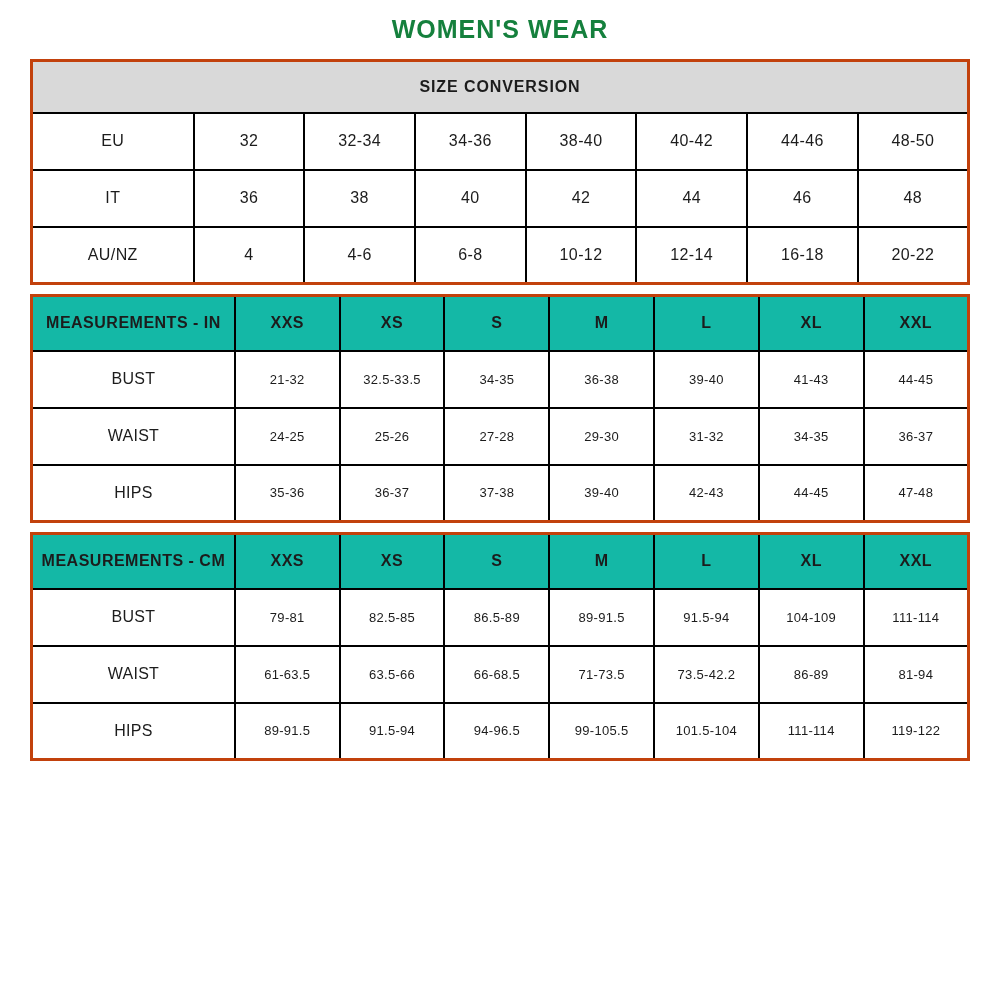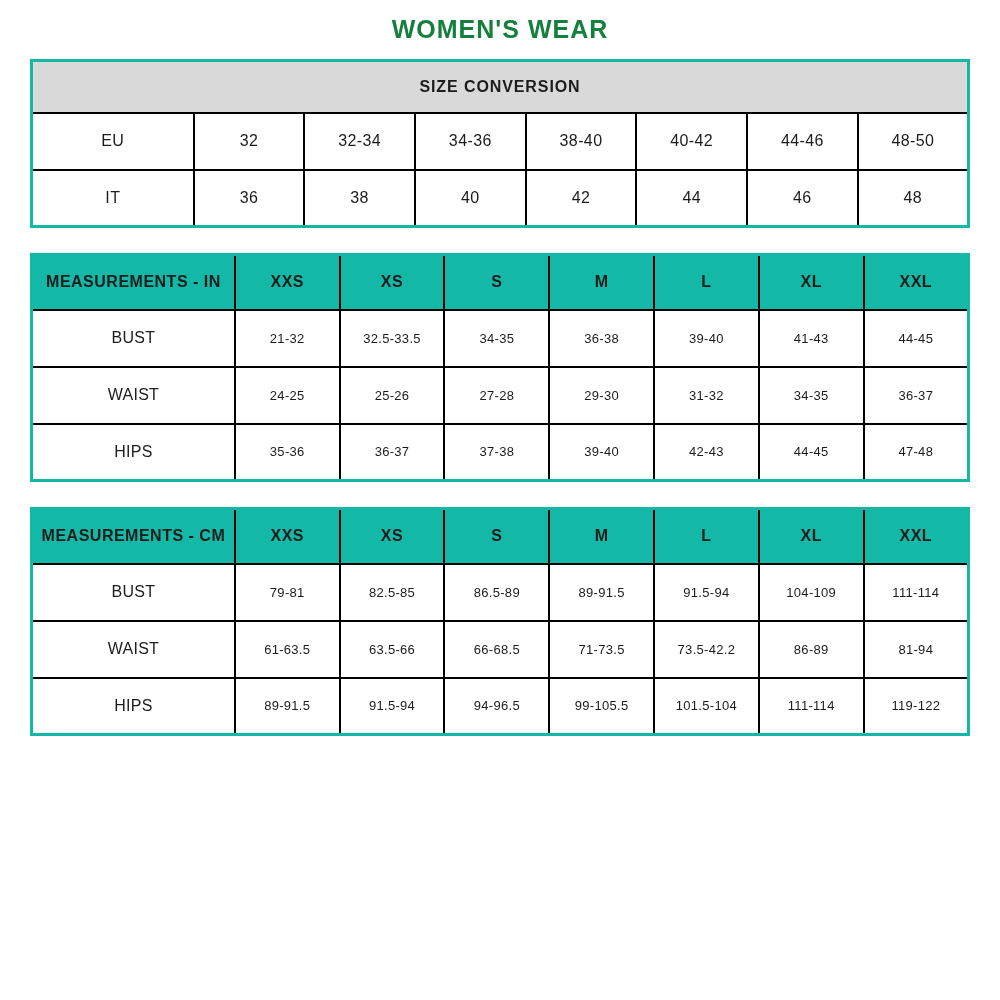--- a/index.html
+++ b/index.html
@@ -16,21 +16,21 @@
     font-weight: 700;
     letter-spacing: 1px;
     margin-bottom: 15px;
     color: #15803d;
   }
   table {
     width: 100%;
     border-collapse: collapse;
     table-layout: fixed;
   }
-  .tbl { border: 3px solid #14b8a6; margin-bottom: 25px; }
+  .tbl { border: 3px solid #c2410c; margin-bottom: 9px; }
   td {
     border: 2px solid #000;
     text-align: center;
     vertical-align: middle;
     overflow: hidden;
     white-space: nowrap;
   }
   
   .conversion col.first { width: 17.3%; }
   .conversion td { height: 57px; font-size: 16px; letter-spacing: 0.4px; }
@@ -94,20 +94,30 @@
     </tr>
     <tr>
       <td class="rowlabel">IT</td>
       <td>36</td>
       <td>38</td>
       <td>40</td>
       <td>42</td>
       <td>44</td>
       <td>46</td>
       <td>48</td>
+    </tr>
+    <tr>
+      <td class="rowlabel">AU/NZ</td>
+      <td>4</td>
+      <td>4-6</td>
+      <td>6-8</td>
+      <td>10-12</td>
+      <td>12-14</td>
+      <td>16-18</td>
+      <td>20-22</td>
     </tr>
   </tbody>
     </table>
 
   <table class="tbl meas">
     <colgroup>
         <col class="first">
         <col>
         <col>
         <col>

